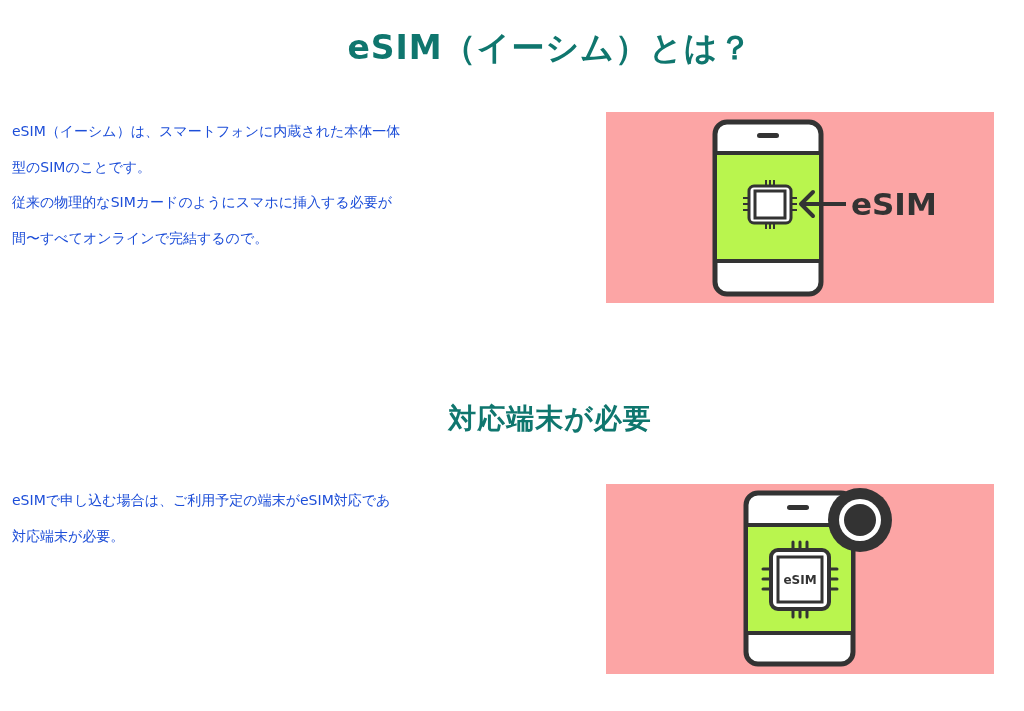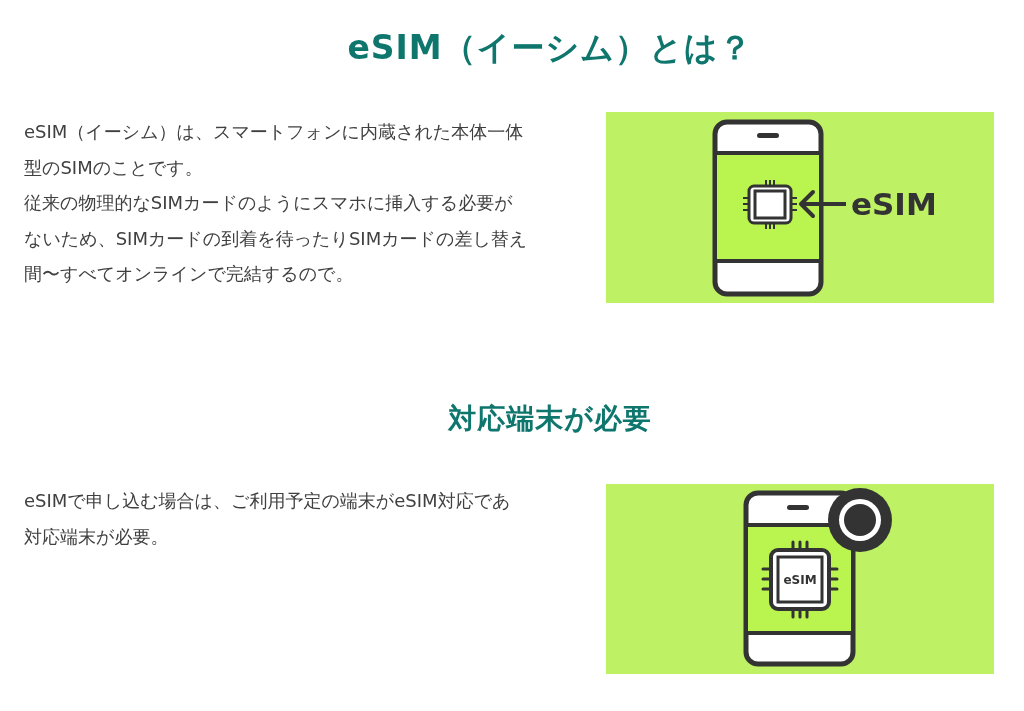--- a/index.html
+++ b/index.html
@@ -8,43 +8,42 @@
     font-family: "DejaVu Sans", "Liberation Sans", sans-serif;
     color: #333333;
   }
   .heading {
     position: absolute; left: 0; width: 1024px; text-align: center;
     font-weight: bold; color: #0f766e; margin: 0; padding-left: 38px;
   }
   .h1 { top: 26px; font-size: 33px; letter-spacing: 1px; }
   .h2 { top: 400px; font-size: 28px; letter-spacing: 1px; }
   .para {
-    position: absolute; left: 24px; width: 550px;
-    font-size: 18px; line-height: 35.5px; color: #404040;
+    position: absolute; left: 12px; width: 550px;
+    font-size: 14px; line-height: 35.5px; color: #1d4ed8;
   }
   .para p { margin: 0; }
   .p1 { top: 114px; }
   .p2 { top: 483px; }
   .fig {
-    position: absolute; left: 606px; width: 388px; background: #bef264;
+    position: absolute; left: 606px; width: 388px; background: #fca5a5;
   }
   .fig1 { top: 112px; height: 191px; }
   .fig2 { top: 484px; height: 190px; }
   .fig svg { display: block; }
 </style>
 </head>
 <body>
 
 <h1 class="heading h1">eSIM（イーシム）とは？</h1>
 
 <div class="para p1">
   <p>eSIM（イーシム）は、スマートフォンに内蔵された本体一体</p>
   <p>型のSIMのことです。</p>
   <p>従来の物理的なSIMカードのようにスマホに挿入する必要が</p>
-  <p>ないため、SIMカードの到着を待ったりSIMカードの差し替え</p>
   <p>間〜すべてオンラインで完結するので。</p>
 </div>
 
 <div class="fig fig1">
   <svg width="388" height="191" viewBox="0 0 388 191">
 
     <rect x="109" y="10" width="106" height="172" rx="12" ry="12" fill="#ffffff" stroke="#333333" stroke-width="5"></rect>
     <rect x="111" y="41" width="102" height="108" fill="#b9f54e"></rect>
     <line x1="109" y1="41" x2="215" y2="41" stroke="#333333" stroke-width="4"></line>
     <line x1="109" y1="149" x2="215" y2="149" stroke="#333333" stroke-width="4"></line>

